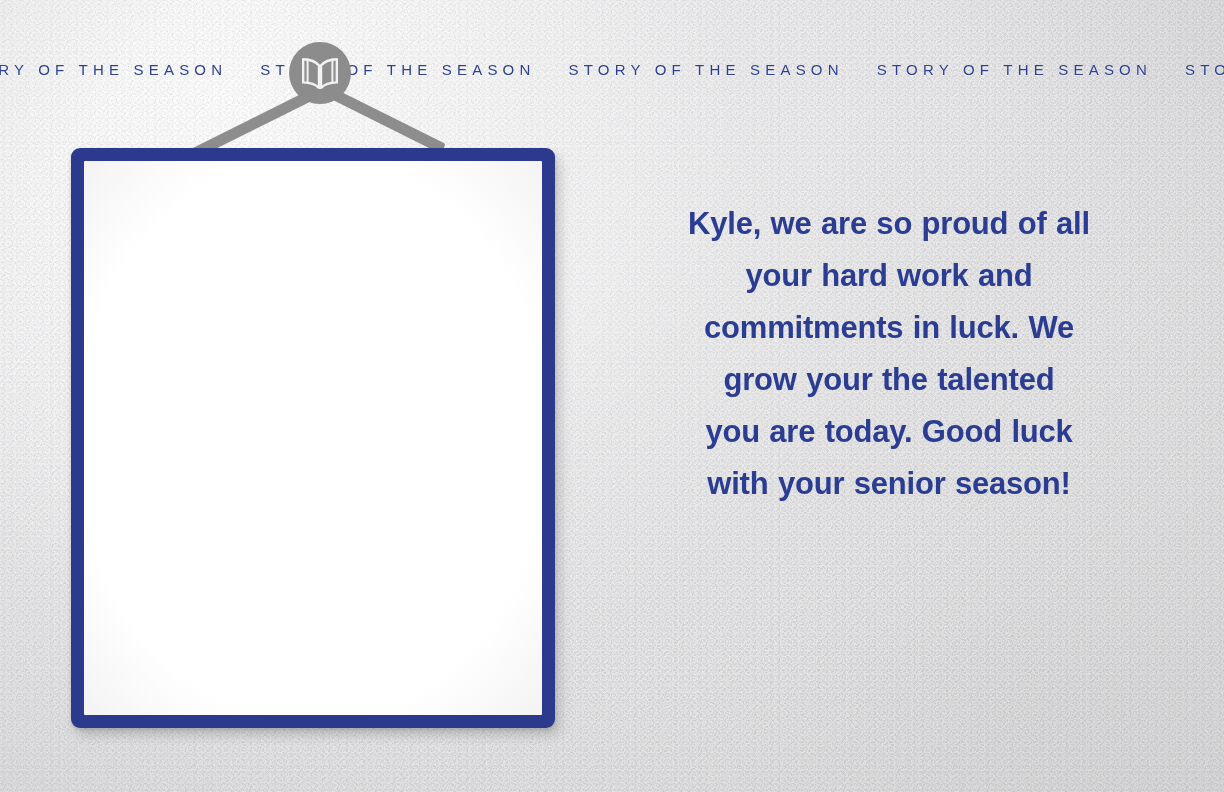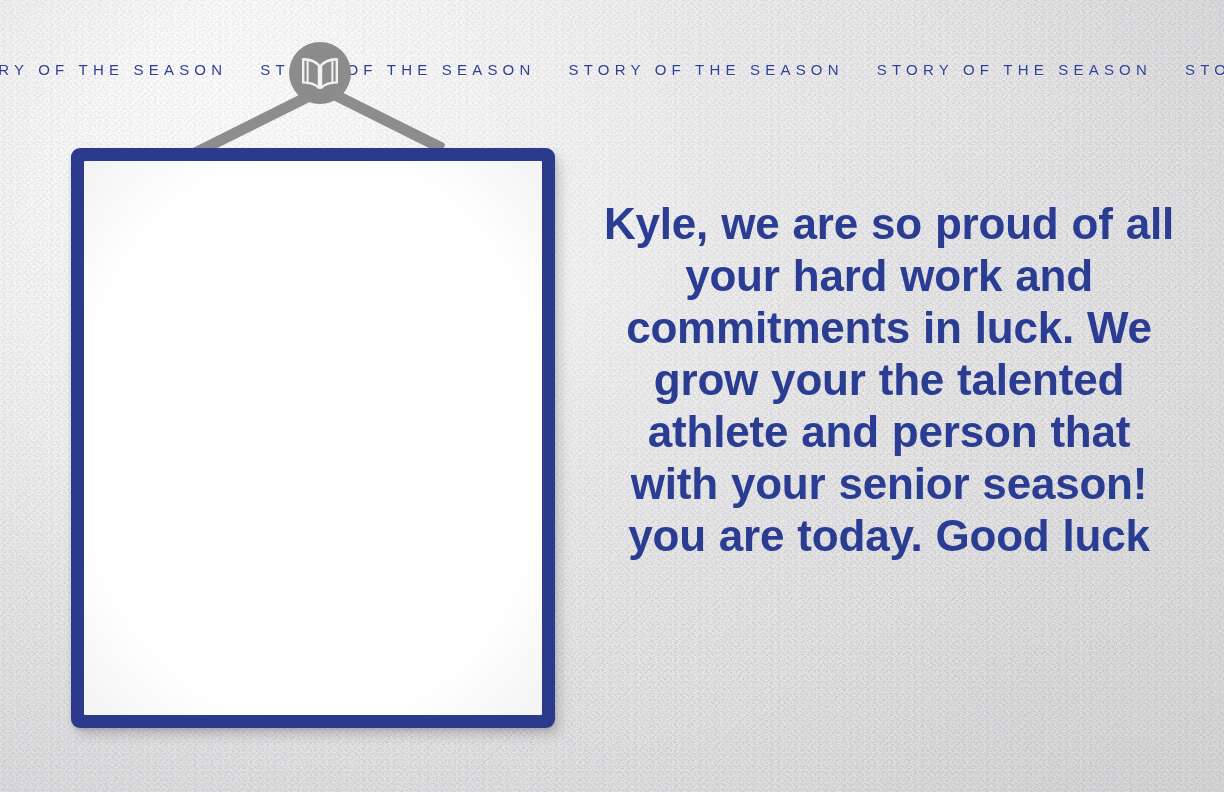--- a/index.html
+++ b/index.html
@@ -131,21 +131,21 @@
 
   
   #message {
     position:absolute;
     left:582px; top:198px;
     width:614px;
     text-align:center;
     color:#2b3d92;
     font-family:"Liberation Sans", sans-serif;
     font-weight:700;
-    font-size:44px;
+    font-size:31px;
     line-height:52px;
     letter-spacing:-0.2px;
     word-spacing:1px;
   }
 </style>
 </head>
 <body>
 
 <div id="stage">
 
@@ -182,18 +182,17 @@
     <div id="frame-inner">
       <div id="photo-slot"></div>
     </div>
   </div>
 
   <div id="message">
     <div>Kyle, we are so proud of all</div>
     <div>your hard work and</div>
     <div>commitments in luck.  We</div>
     <div>grow your the talented</div>
-    <div>athlete and person that</div>
+    <div>you are today. Good luck</div>
     <div>with your senior season!</div>
-    <div>you are today. Good luck</div>
   </div>
 
 </div>
 
 </body></html>

